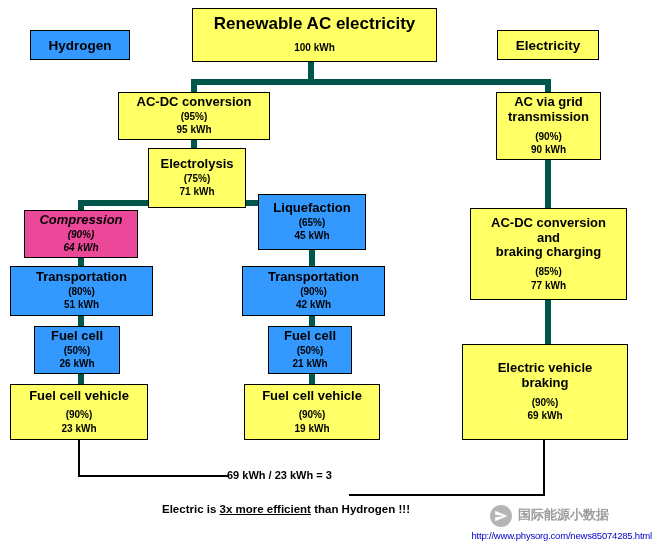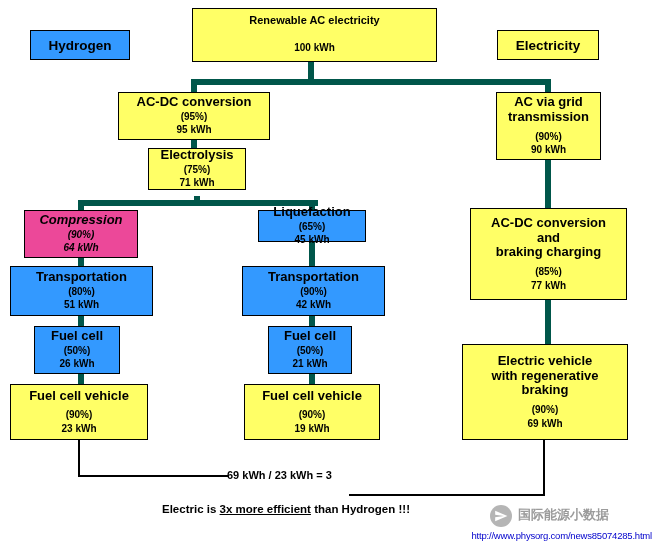--- a/index.html
+++ b/index.html
@@ -9,28 +9,28 @@
   
   .node{position:absolute;border:1.5px solid #000;box-sizing:border-box;
         display:flex;flex-direction:column;align-items:center;justify-content:center;
         text-align:center;z-index:2;font-weight:bold;color:#000;}
   .node .t{font-size:13px;line-height:1.15;}
   .node .s{font-size:10px;line-height:1.35;}
   .gap{margin-top:5px;}
   .label{font-size:13.5px;}
 
   #renewable{left:192px;top:8px;width:245px;height:54px;padding:5px 0 7px;justify-content:space-between;}
-  #renewable .t{font-size:11px;}
+  #renewable .t{font-size:17px;}
   #hydrogen{left:30px;top:30px;width:100px;height:30px;}
   #electricity{left:497px;top:30px;width:102px;height:30px;}
   #acdc1{left:118px;top:92px;width:152px;height:48px;}
   #acgrid{left:496px;top:92px;width:105px;height:68px;}
-  #electrolysis{left:148px;top:148px;width:98px;height:42px;}
+  #electrolysis{left:148px;top:148px;width:98px;height:60px;}
   #compression{left:24px;top:210px;width:114px;height:48px;}
-  #liquefaction{left:258px;top:210px;width:108px;height:32px;}
+  #liquefaction{left:258px;top:194px;width:108px;height:56px;}
   #transport1{left:10px;top:266px;width:143px;height:50px;}
   #transport2{left:242px;top:266px;width:143px;height:50px;}
   #fuelcell1{left:34px;top:326px;width:86px;height:48px;}
   #fuelcell2{left:268px;top:326px;width:84px;height:48px;}
   #fcv1{left:10px;top:384px;width:138px;height:56px;}
   #fcv2{left:244px;top:384px;width:136px;height:56px;}
   #acdcbatt{left:470px;top:208px;width:157px;height:92px;}
   #ev{left:462px;top:344px;width:166px;height:96px;}
 
   
@@ -171,21 +171,20 @@
   <div class="node yellow" id="acdcbatt" style="background: rgb(255, 255, 102);">
     <div class="t">AC-DC conversion</div>
     <div class="t">and</div>
     <div class="t">braking charging</div>
     <div class="s gap">(85%)</div>
     <div class="s">77 kWh</div>
   </div>
 
   <div class="node yellow" id="ev" style="background: rgb(255, 255, 102);">
     <div class="t">Electric vehicle</div>
-    <div class="t">with regenerative</div>
     <div class="t">braking</div>
     <div class="s gap">(90%)</div>
     <div class="s">69 kWh</div>
   </div>
 
   <div id="ratio">69 kWh / 23 kWh = 3</div>
 
   <div id="conclusion"><span>Electric is </span><span class="u">3x more efficient</span><span> than Hydrogen !!!</span></div>
 
   <div id="wm-logo">

